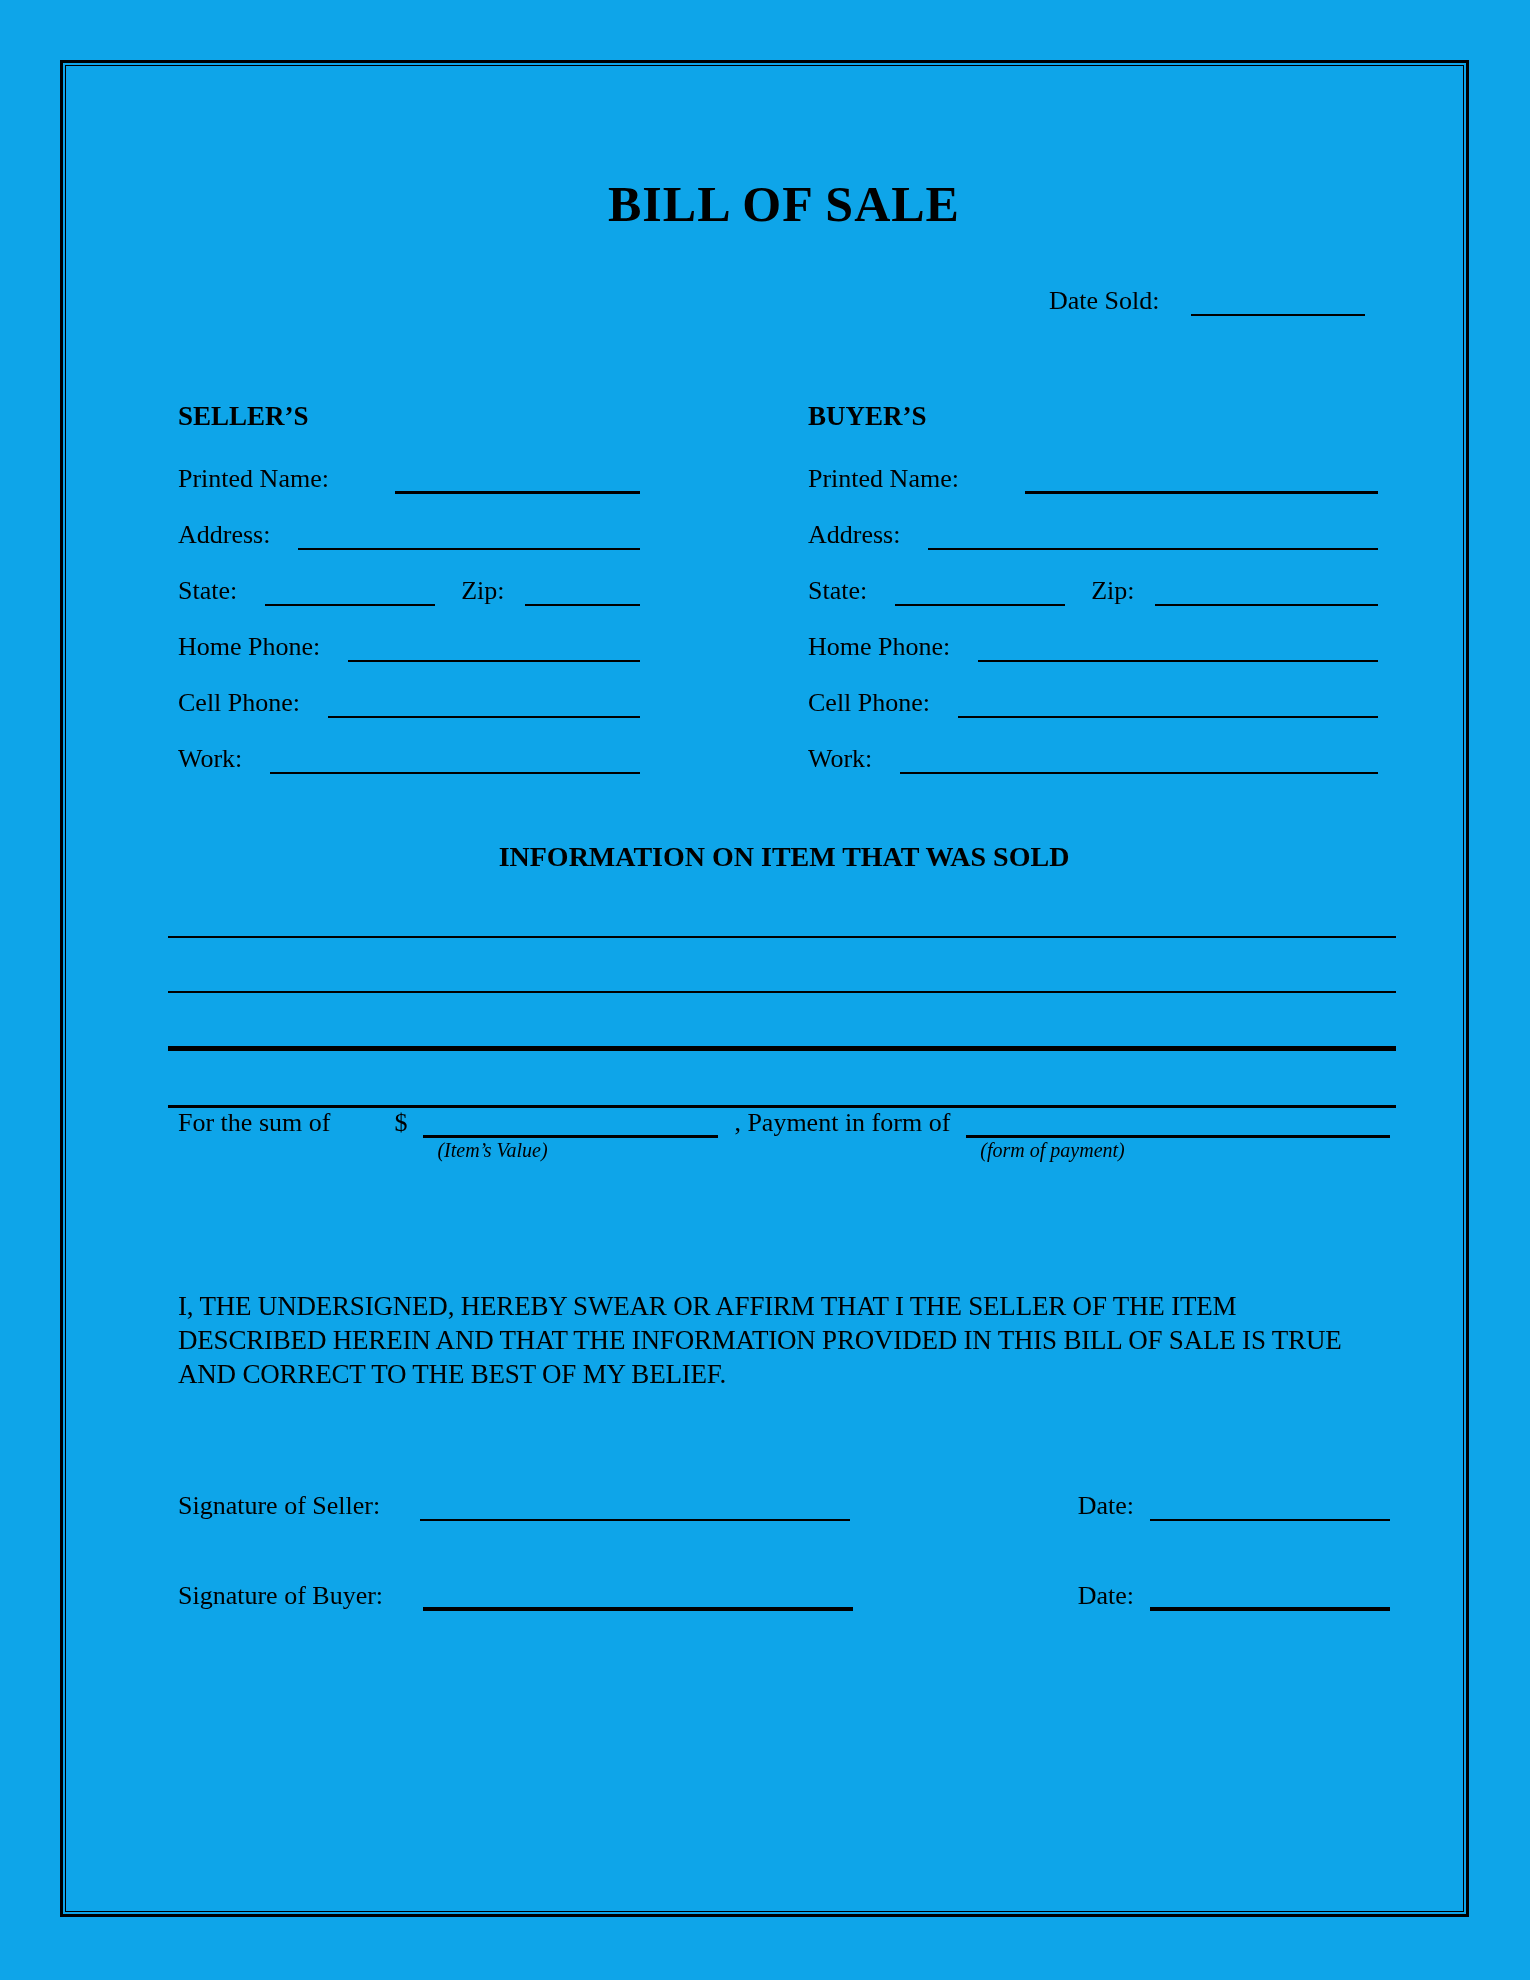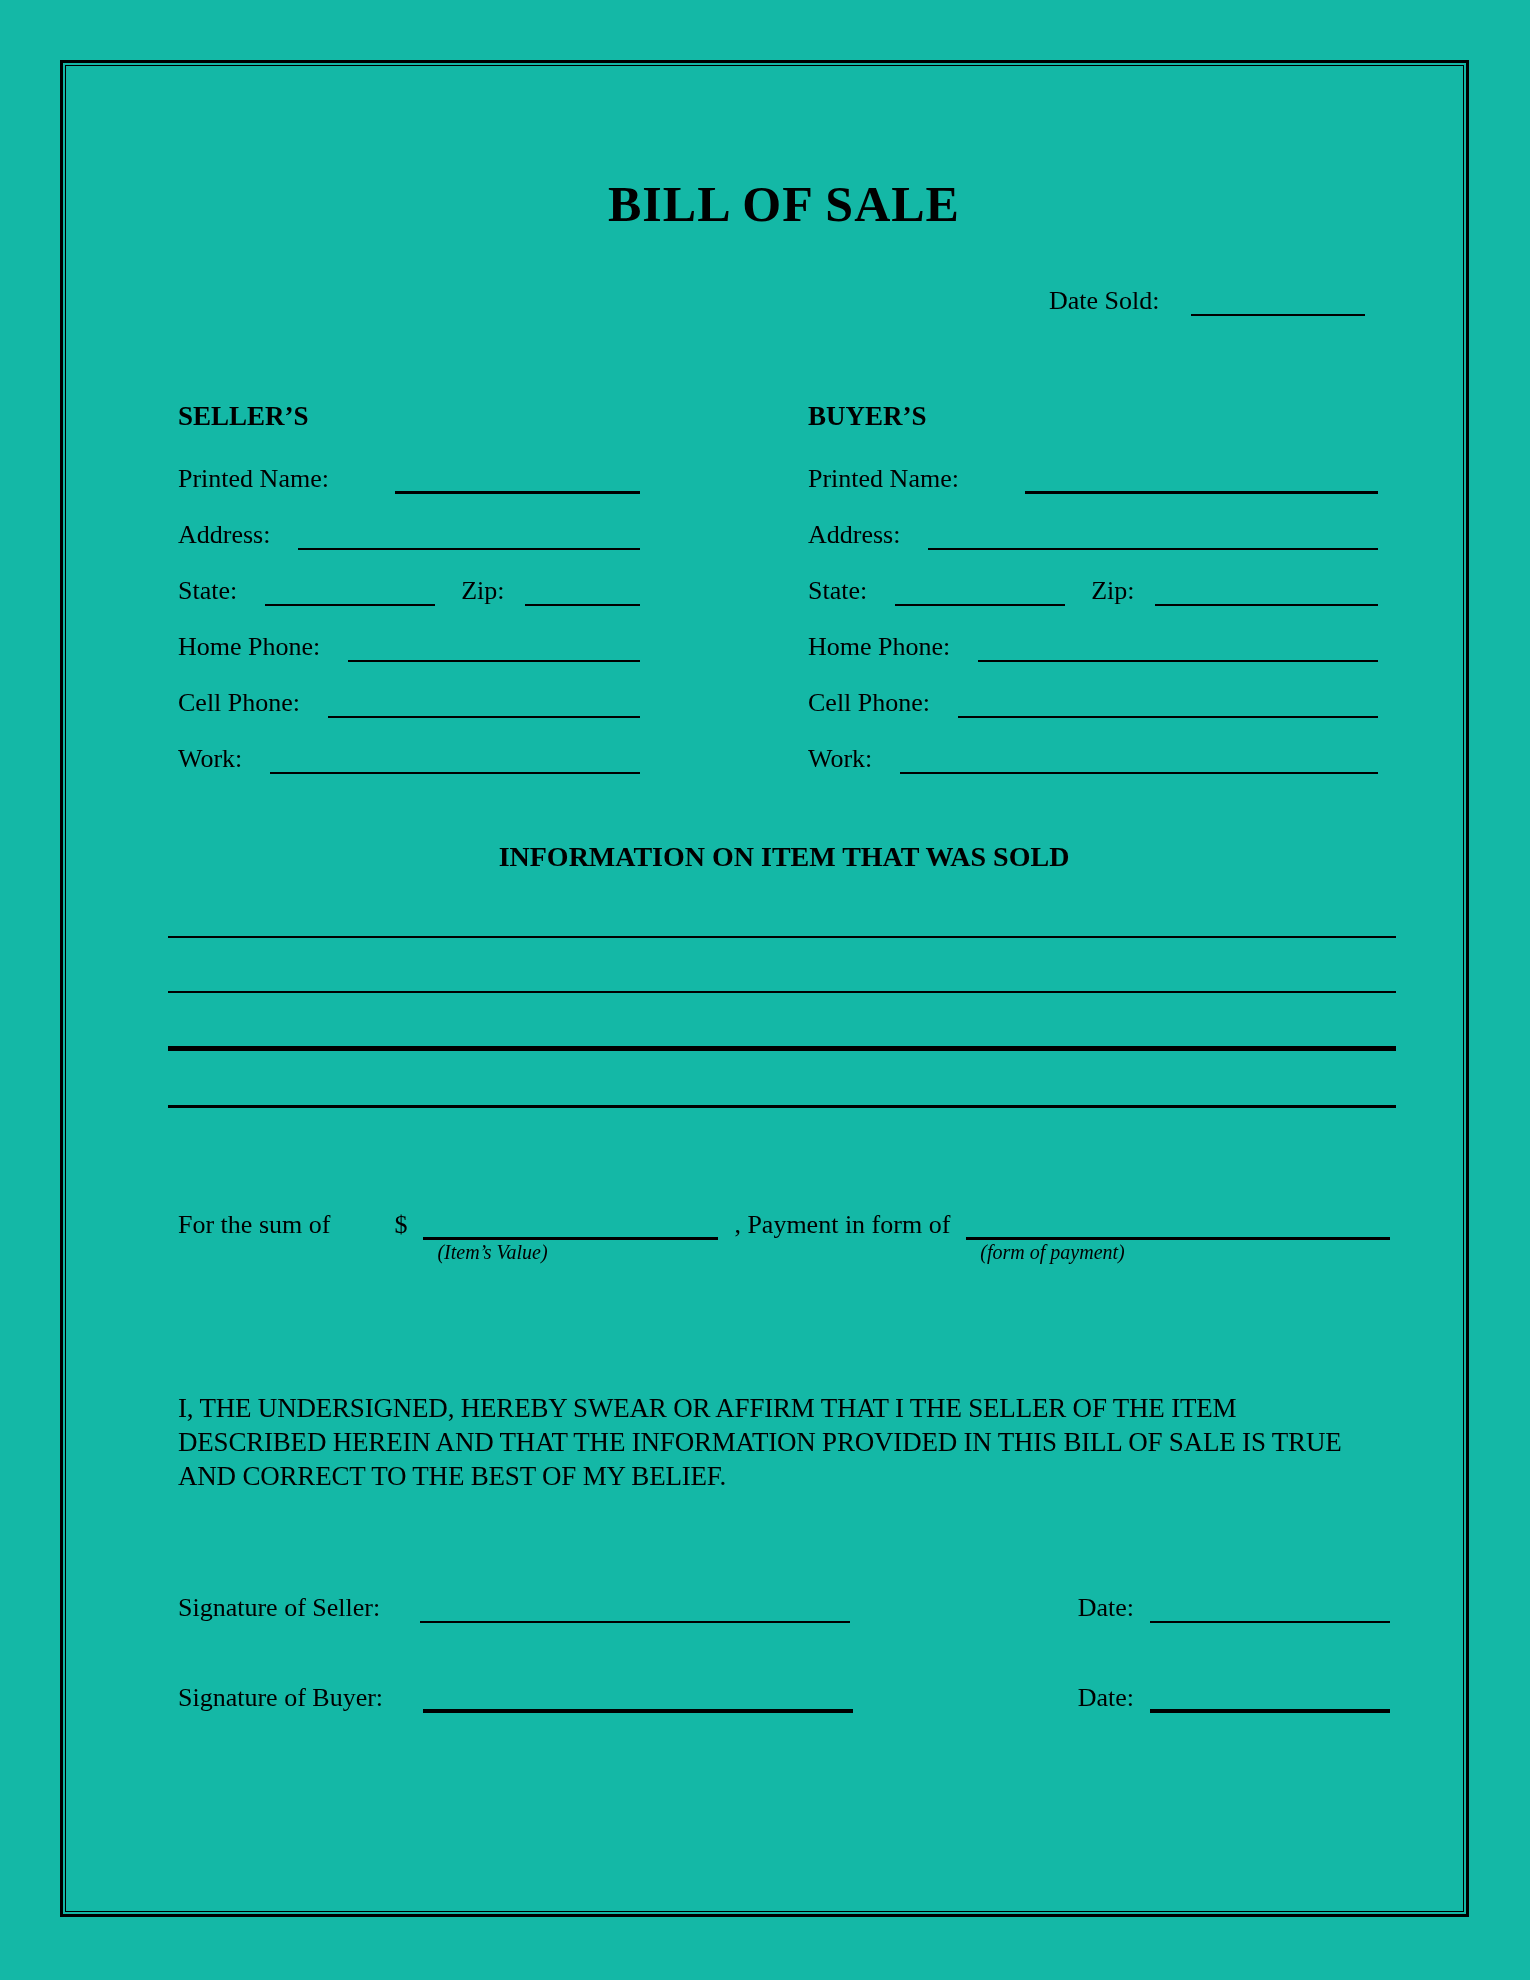--- a/index.html
+++ b/index.html
@@ -1,19 +1,19 @@
 <!DOCTYPE html>
 <html><head>
 <meta charset="utf-8">
 <style>
   html,body{margin:0;padding:0;background:#ffffff;}
   .sheet{
     position:relative;
     width:1530px;height:1980px;
-    background:#14b8a6;color:#000;
+    background:#0ea5e9;color:#000;
     font-family:"Liberation Serif","DejaVu Serif",serif;
     overflow:hidden;
   }
   .frame{position:absolute;left:60px;top:60px;right:61px;bottom:63px;border:3px solid #000;}
   .frame-inner{position:absolute;inset:2px;border:1px solid #000;}
   .content{position:absolute;left:178px;top:67px;width:1212px;}
 
   .title{margin:112px 0 0;text-align:center;font-size:50px;line-height:50px;font-weight:bold;letter-spacing:1px;}
 
   .date-row{display:flex;align-items:flex-end;margin:57px 25px 0 auto;width:316px;height:30px;font-size:26px;gap:17px;}
@@ -34,21 +34,21 @@
   .frow .lbl.zip{margin-left:26px;margin-right:20px;}
 
   .info-heading{margin:67px 0 0;text-align:center;font-weight:bold;font-size:28px;line-height:32px;}
   .ilines{margin:0 -6px 0 -10px;}
   .iline{height:0;border-bottom:2px solid #000;}
   .iline.l1{margin-top:63px;}
   .iline.l2{margin-top:53px;}
   .iline.l3{margin-top:53px;border-bottom-width:5px;}
   .iline.l4{margin-top:54px;border-bottom-width:3px;}
 
-  .sum-row{display:flex;align-items:flex-end;margin-top:102px;height:30px;font-size:26px;}
+  .sum-row{display:flex;align-items:flex-end;height:30px;font-size:26px;}
   .sum-row .lbl{line-height:30px;white-space:nowrap;}
   .sum-row .dollar{margin-left:64px;}
   .capline{position:relative;height:30px;border-bottom:3px solid #000;}
   .capline.value{width:295px;margin-left:16px;text-align:center;}
   .capline.payment{flex:1;margin-left:16px;}
   .capline .cap{position:absolute;left:14px;top:34px;font-style:italic;font-size:20px;line-height:22px;white-space:nowrap;}
   .sum-row .pay-lbl{margin-left:16px;}
 
   .affirmation{margin:151px 0 0;width:1205px;font-size:27px;line-height:34px;letter-spacing:-0.2px;}
 

